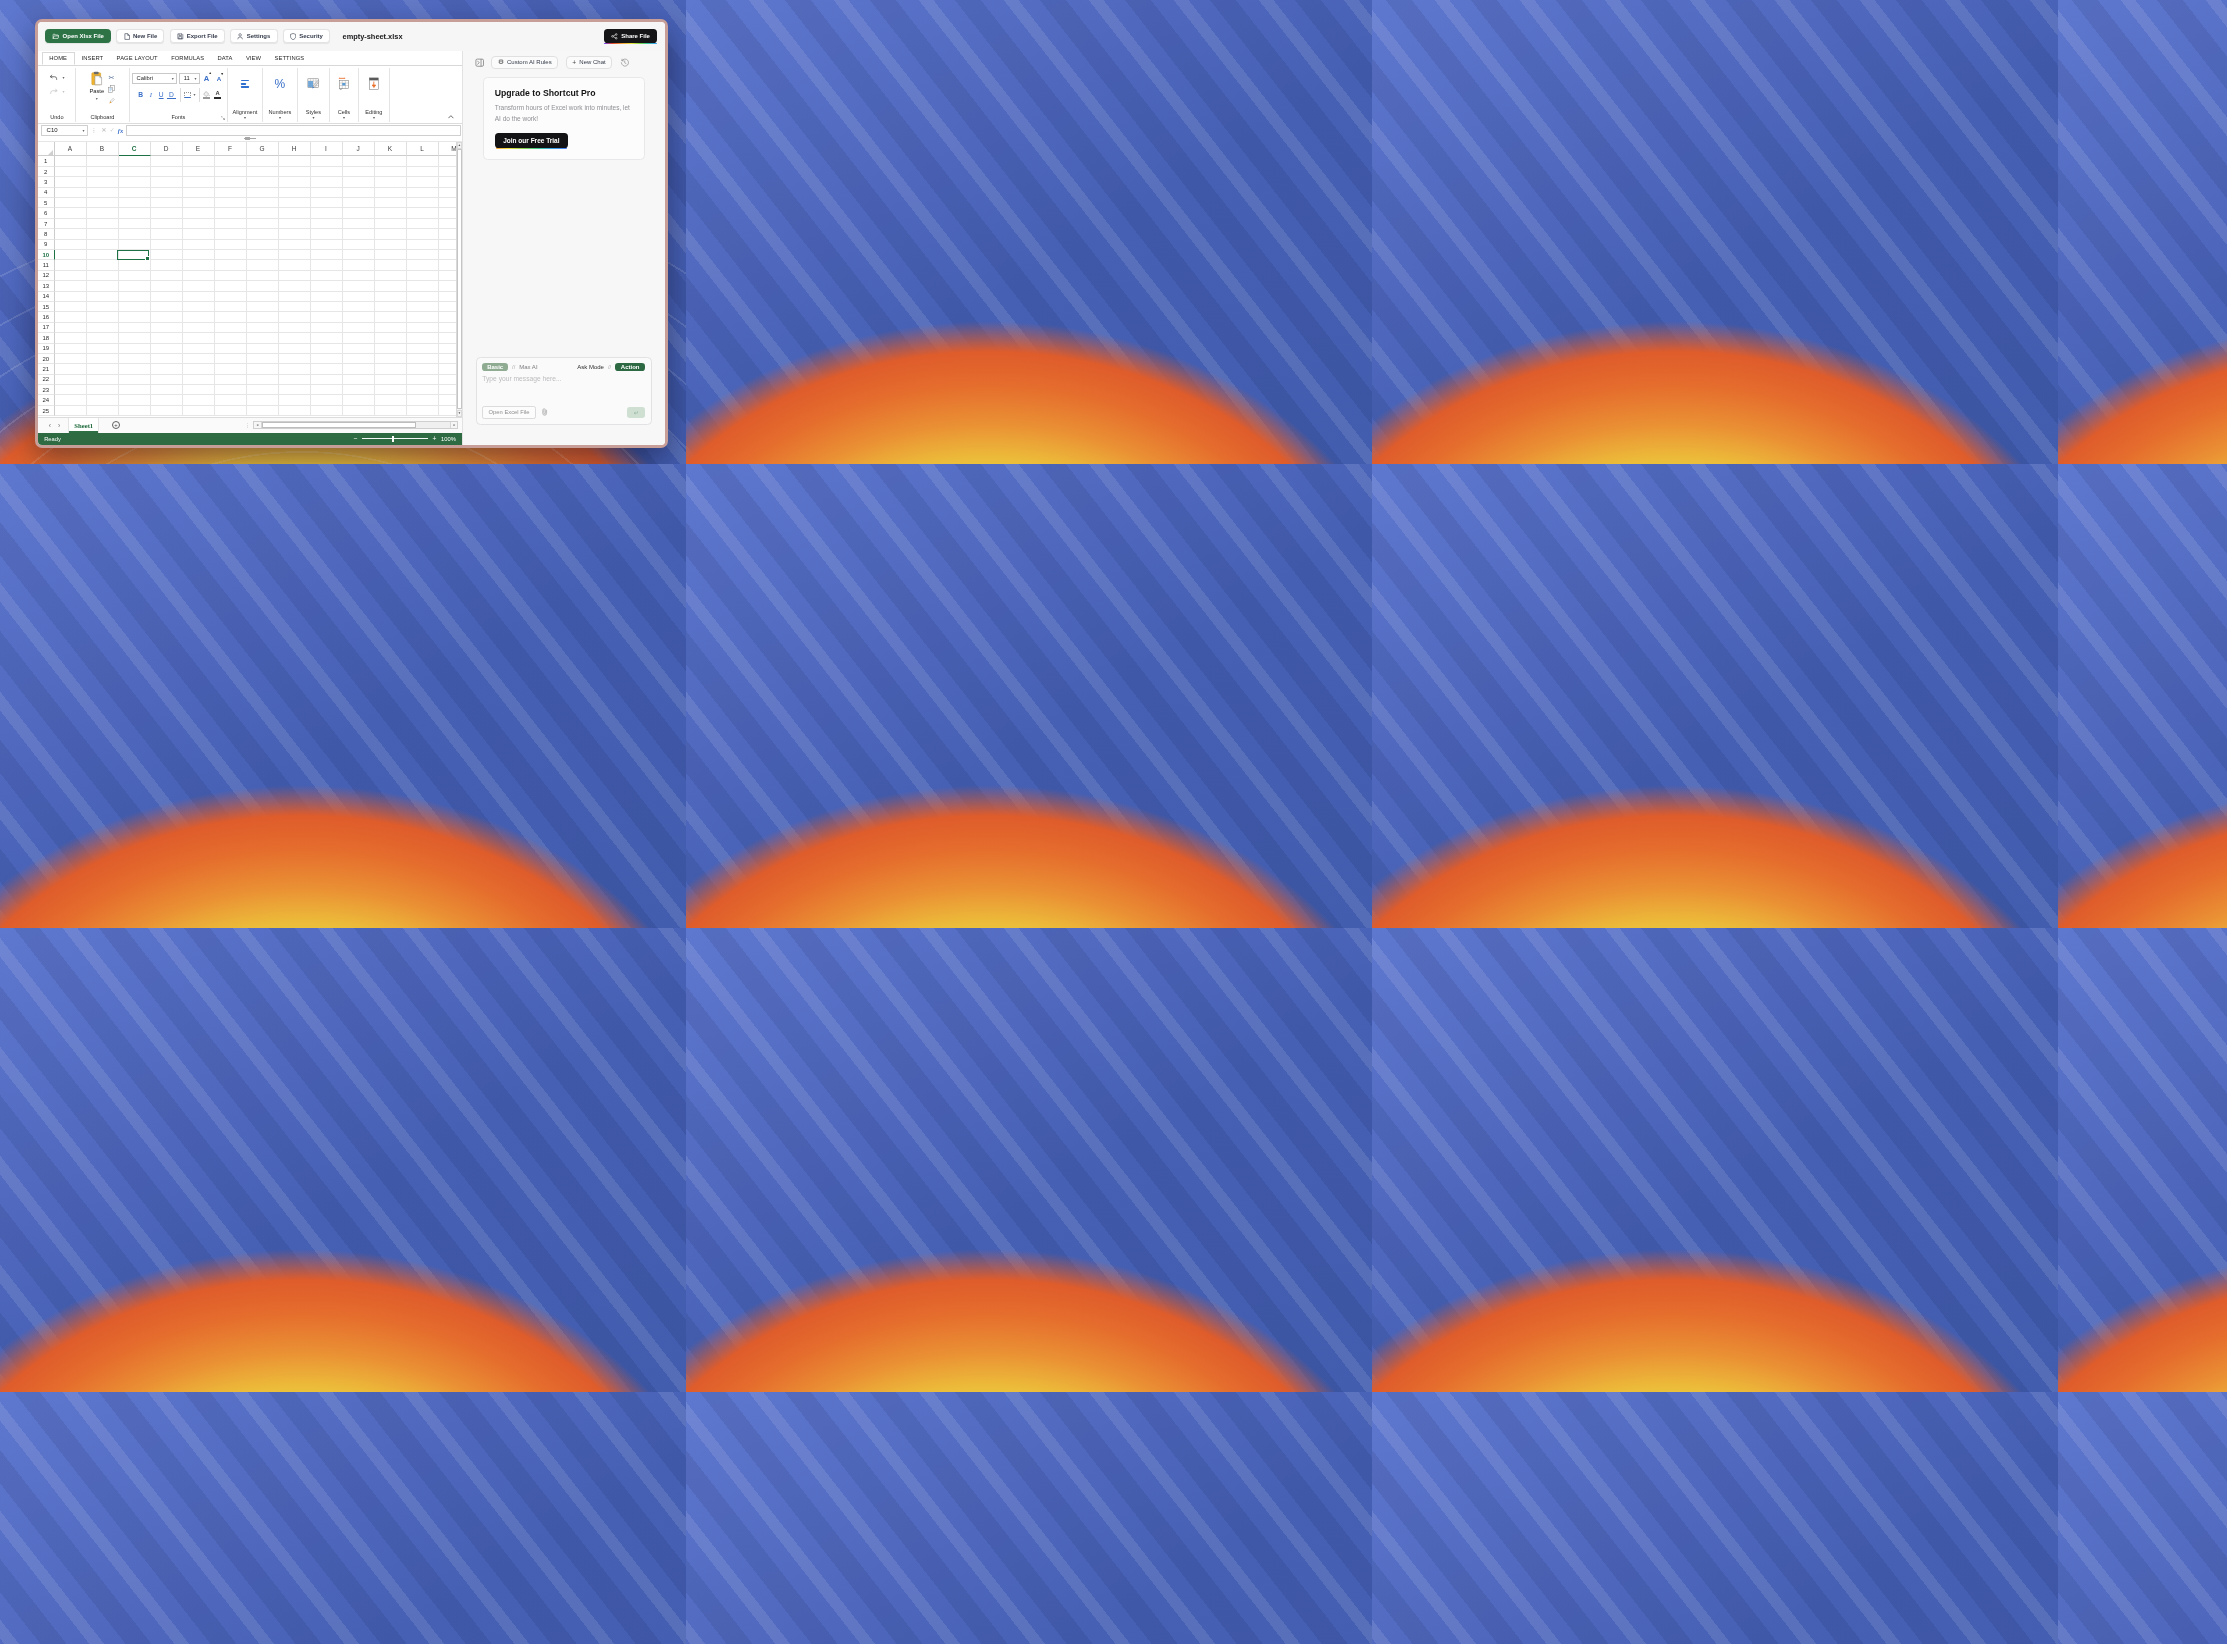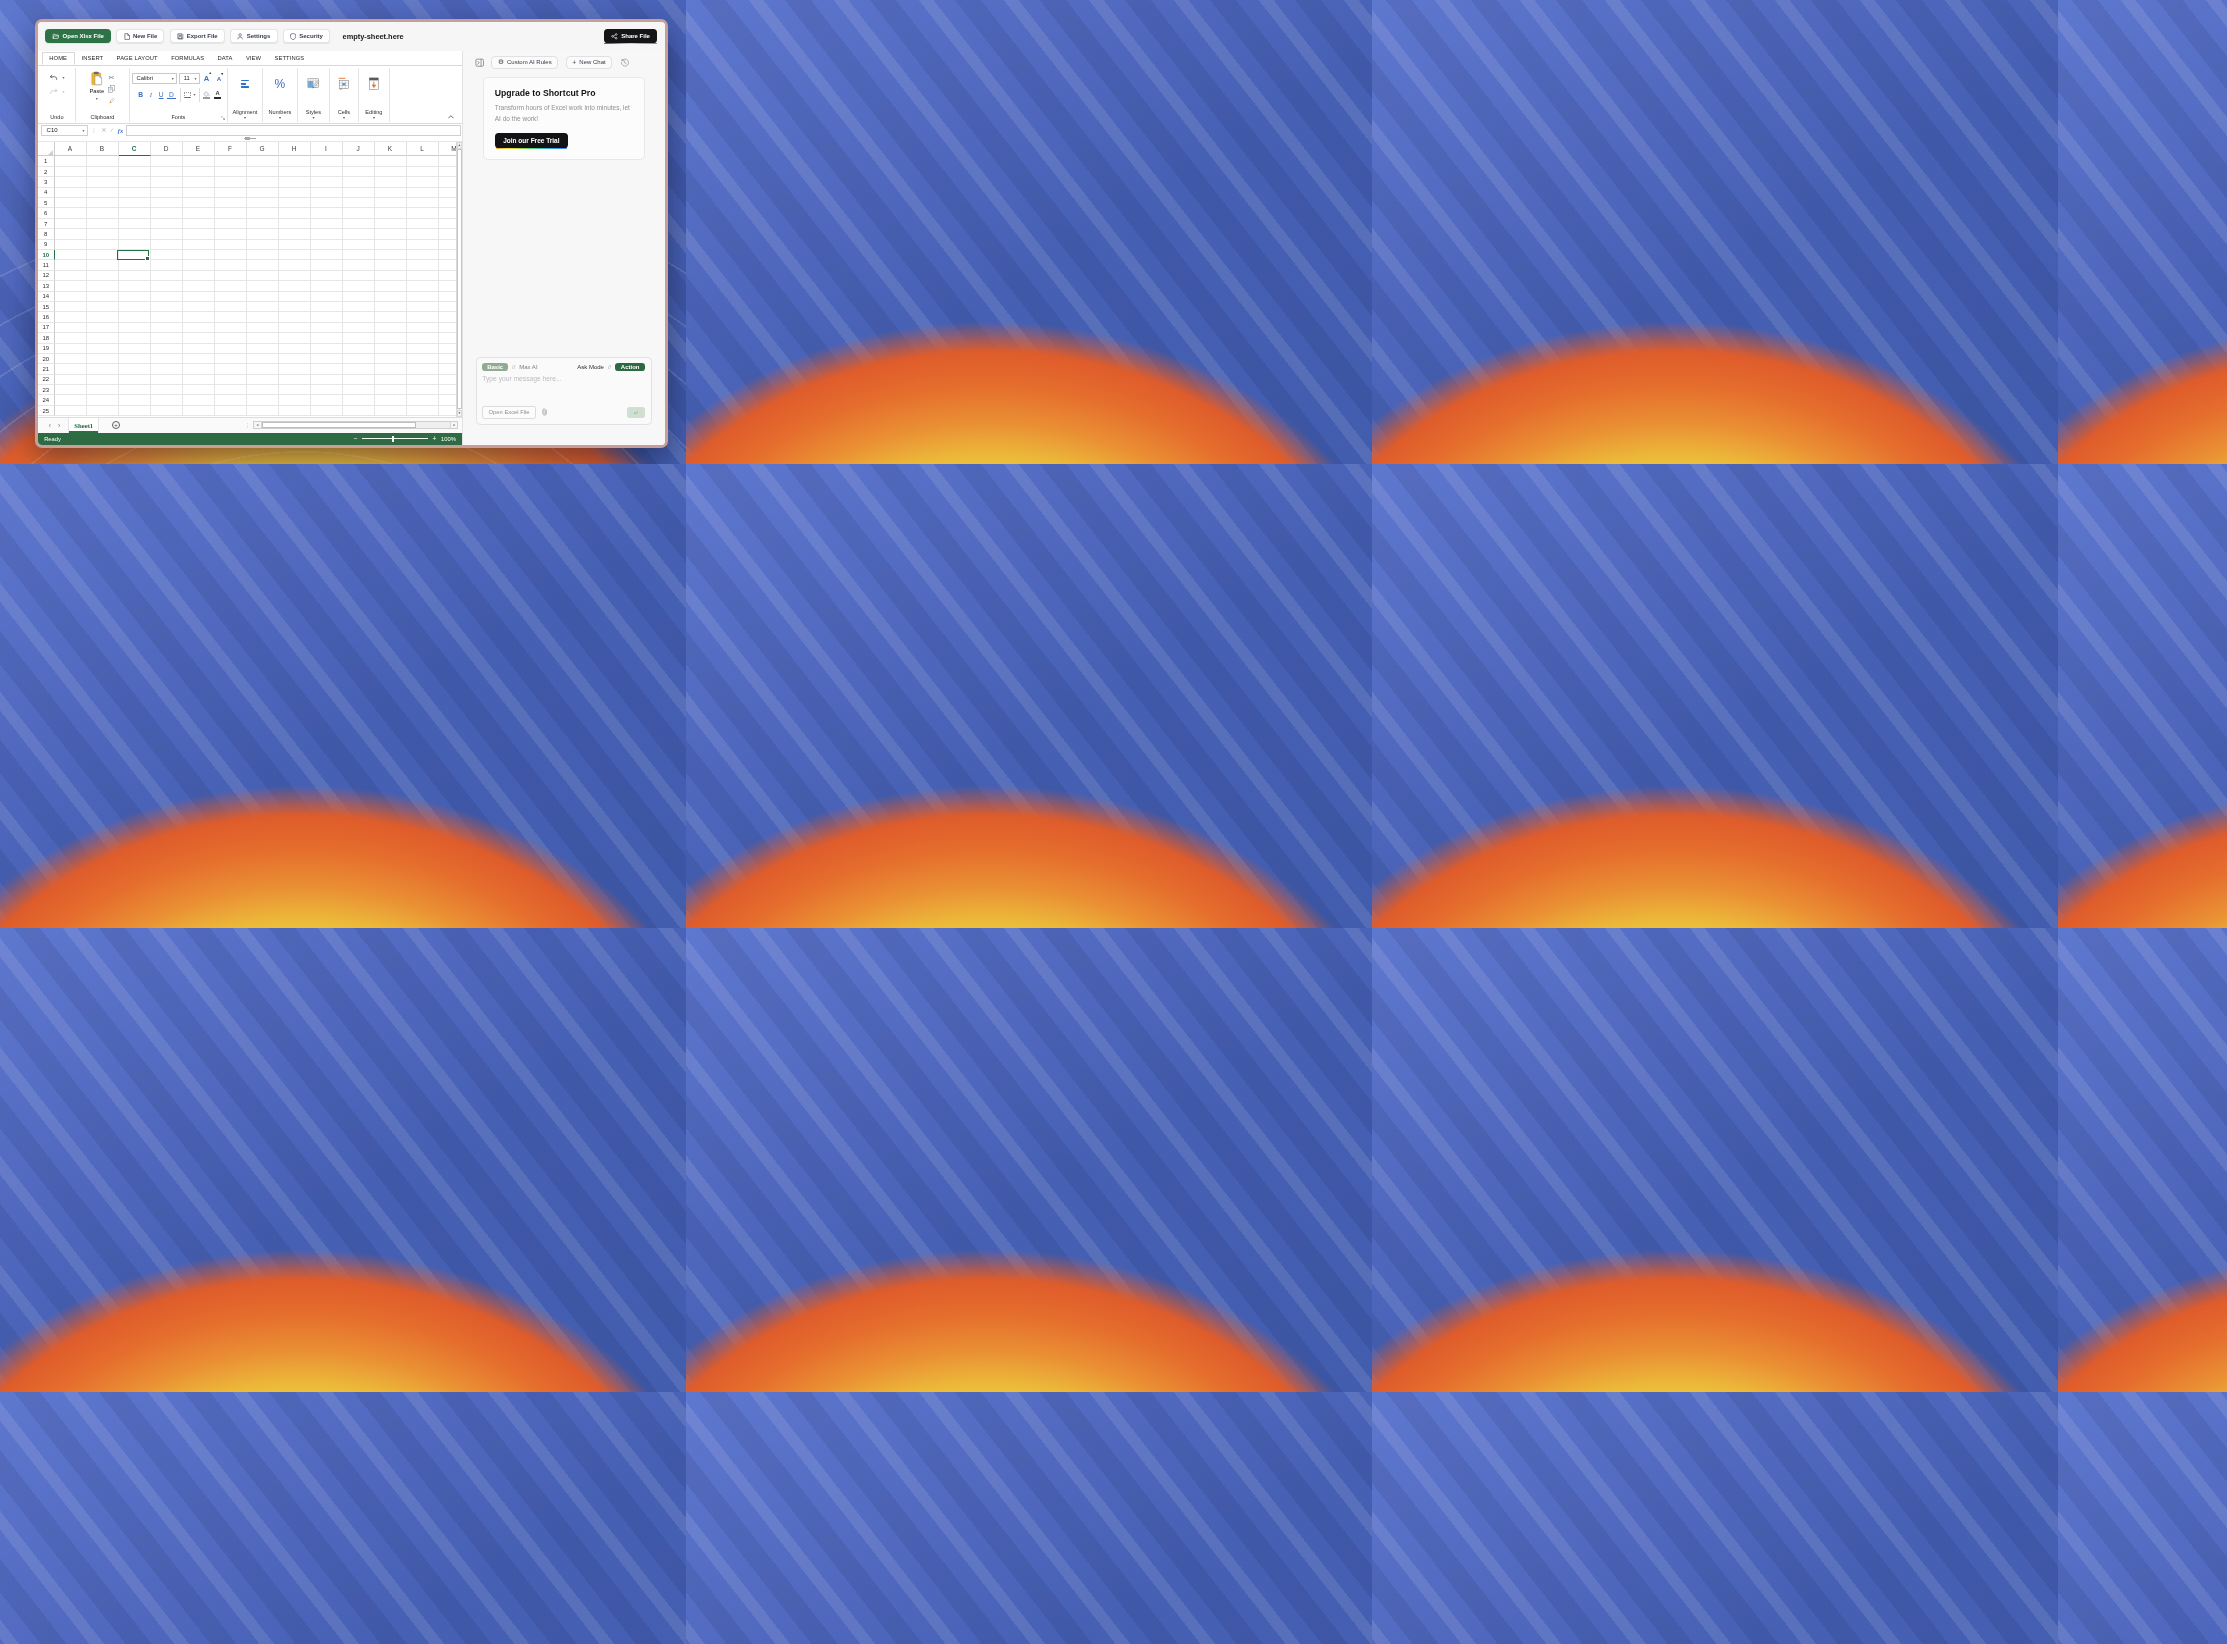--- a/index.html
+++ b/index.html
@@ -283,21 +283,21 @@
       <span>Settings</span>
     </div>
     <div class="tb-btn">
       <span class="icon-btn">
         <svg width="6.2" height="7.1" viewBox="0 0 14 16">
             <path d="M7 1 L12.8 3.1 V7.6 C12.8 11.4 10.3 13.9 7 15 C3.7 13.9 1.2 11.4 1.2 7.6 V3.1 Z" fill="none" stroke="#3b4252" stroke-width="1.4" stroke-linejoin="round"></path>
           </svg>
       </span>
       <span>Security</span>
     </div>
-    <div class="tb-title">empty-sheet.here</div>
+    <div class="tb-title">empty-sheet.xlsx</div>
     <div class="tb-spacer"></div>
     <div class="share-wrap">
       <div class="tb-share">
         <span class="icon-btn">
           <svg width="6.7" height="6.7" viewBox="0 0 16 16">
               <circle cx="3.5" cy="8" r="2" fill="none" stroke="#fff" stroke-width="1.4"></circle>
               <circle cx="12.5" cy="3.5" r="2" fill="none" stroke="#fff" stroke-width="1.4"></circle>
               <circle cx="12.5" cy="12.5" r="2" fill="none" stroke="#fff" stroke-width="1.4"></circle>
               <path d="M5.3 7.1 L10.7 4.4 M5.3 8.9 L10.7 11.6" stroke="#fff" stroke-width="1.4"></path>
             </svg>

